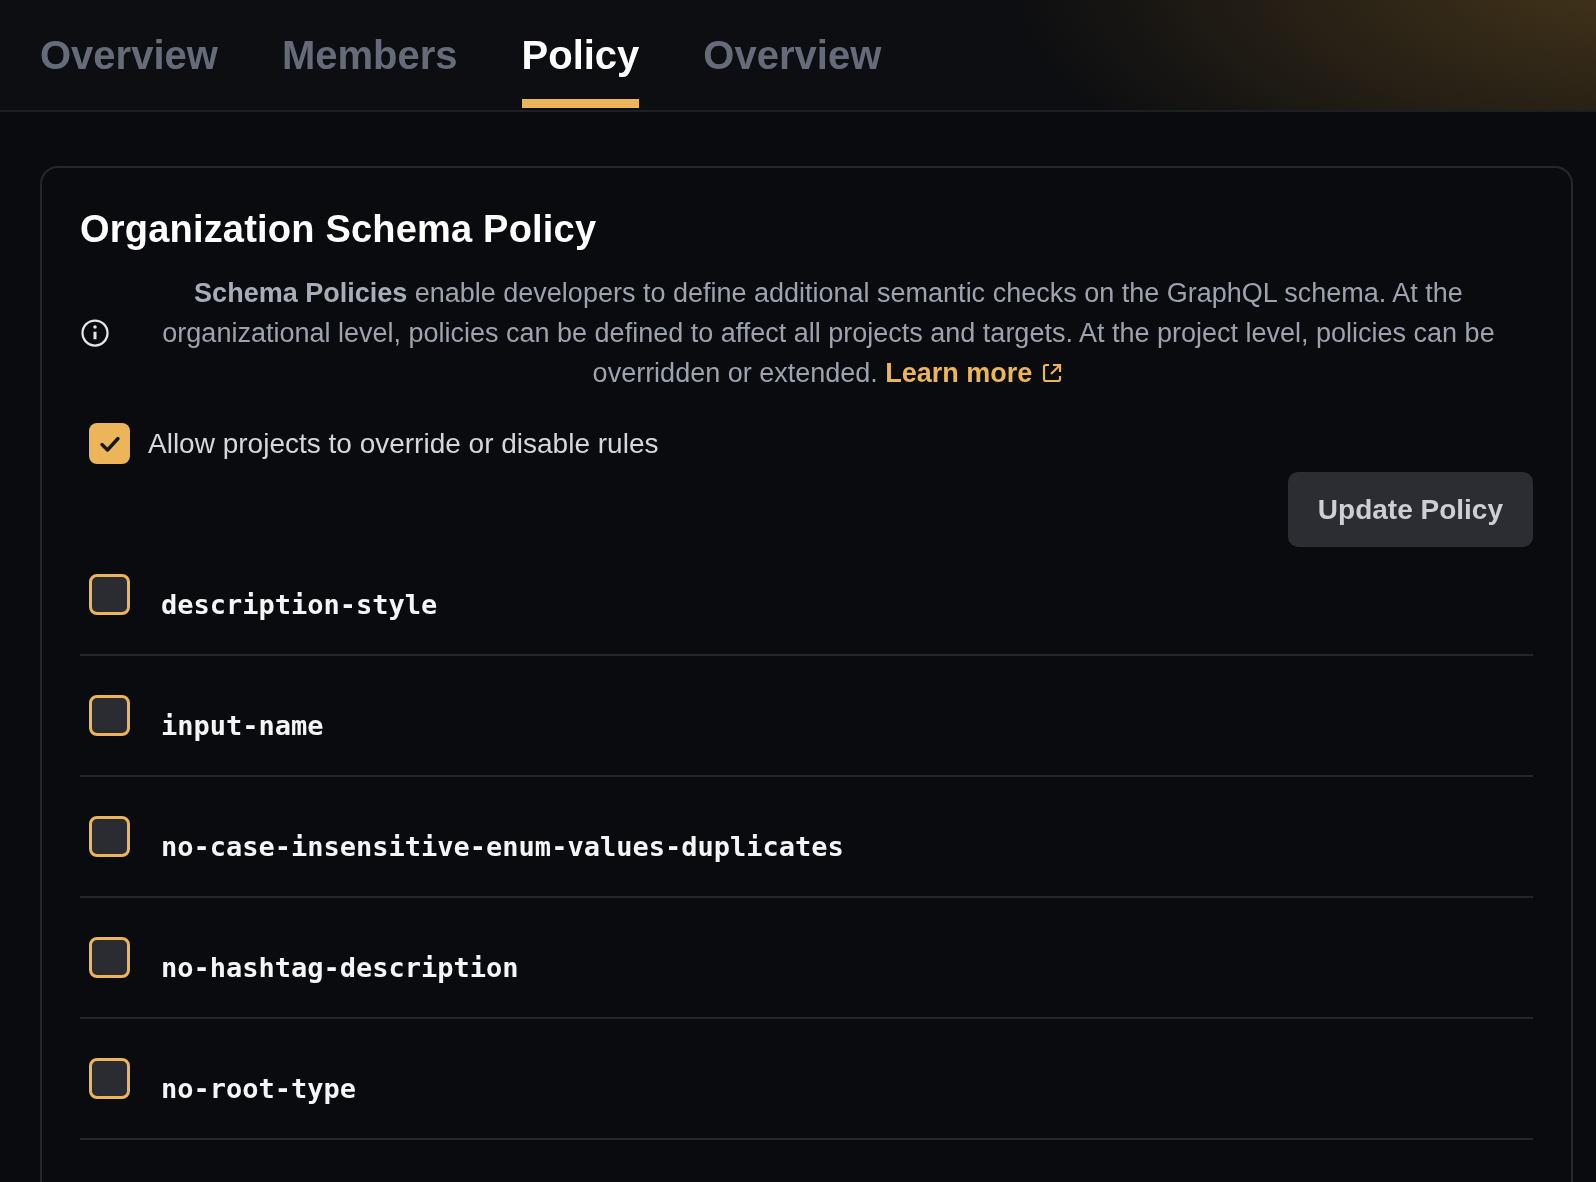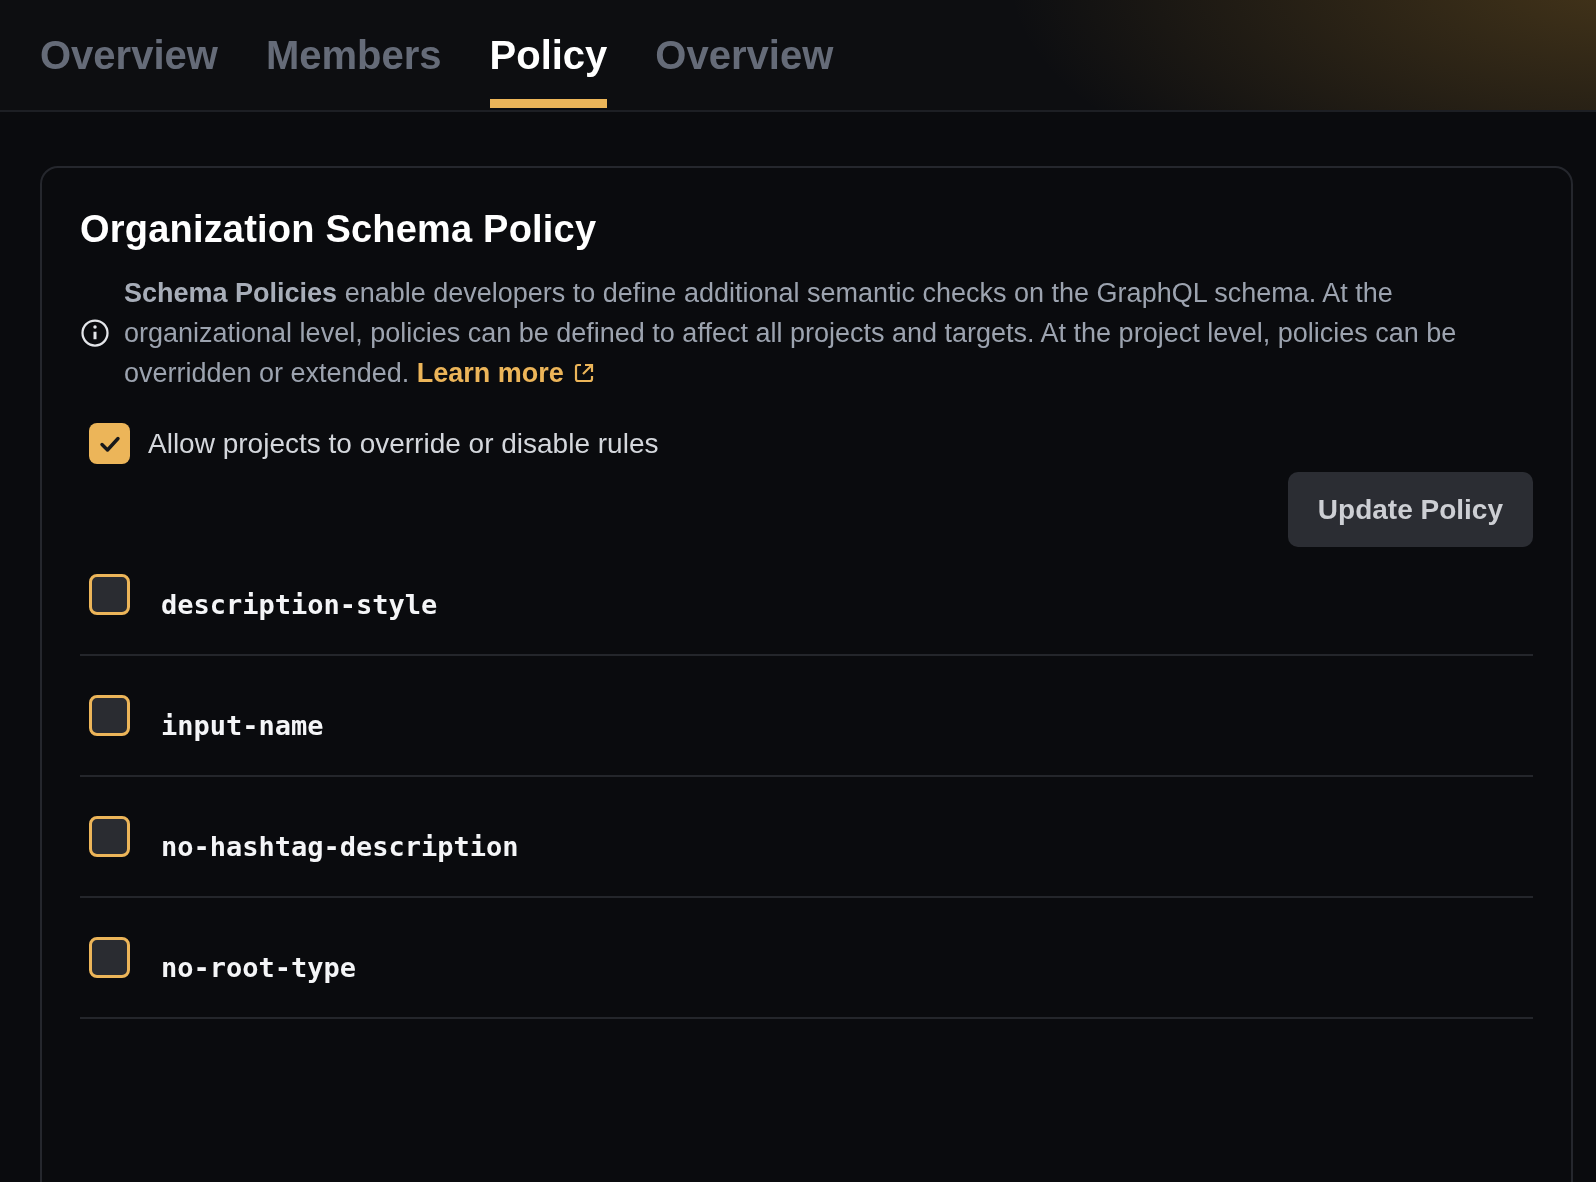--- a/index.html
+++ b/index.html
@@ -14,21 +14,21 @@
   body{
     width:1596px;height:1182px;overflow:hidden;
     background:var(--page-bg);
     font-family:"Liberation Sans",sans-serif;
     -webkit-font-smoothing:antialiased;
   }
 
   
   .tabbar{
     height:112px;
-    display:flex;align-items:stretch;gap:48px;
+    display:flex;align-items:stretch;gap:64px;
     padding-left:40px;
     border-bottom:2px solid #1d1f24;
     background-image:
       radial-gradient(1000px 420px at 102% -20%, rgba(197,143,46,0.30), rgba(197,143,46,0) 62%),
       linear-gradient(#0d0e11,#0d0e11);
   }
   .tab{
     position:relative;
     display:flex;align-items:center;
     font-size:40px;font-weight:700;
@@ -53,21 +53,21 @@
     margin:0;
     font-size:38px;font-weight:700;color:#ffffff;letter-spacing:.2px;
   }
 
   
   .note{display:flex;align-items:center;margin-top:22px;}
   .info-icon{flex:0 0 auto;width:30px;height:30px;margin-right:14px;color:#e3e5e9;}
   .info-icon svg{display:block;width:30px;height:30px;}
   .note p{
     margin:0;max-width:1410px;
-    font-size:27px;line-height:40px;color:var(--muted);
+    font-size:27px;line-height:40px;color:var(--muted);text-align:center;
   }
   .note strong{font-weight:700;color:#a7adb8;}
   .learn-more{
     color:var(--accent);font-weight:600;text-decoration:none;cursor:pointer;
     white-space:nowrap;
   }
   .ext-icon{display:inline-block;vertical-align:-3px;margin-left:8px;width:24px;height:24px;}
 
   
   .allow-row{
@@ -160,20 +160,24 @@
       <li class="rule-row">
         <span class="checkbox empty"></span>
         <span class="rule-name">description-style</span>
       </li>
       <li class="rule-row">
         <span class="checkbox empty"></span>
         <span class="rule-name">input-name</span>
       </li>
       <li class="rule-row">
         <span class="checkbox empty"></span>
+        <span class="rule-name">no-case-insensitive-enum-values-duplicates</span>
+      </li>
+      <li class="rule-row">
+        <span class="checkbox empty"></span>
         <span class="rule-name">no-hashtag-description</span>
       </li>
       <li class="rule-row">
         <span class="checkbox empty"></span>
         <span class="rule-name">no-root-type</span>
       </li>
     </ul>
 
   </section>
 </main>

